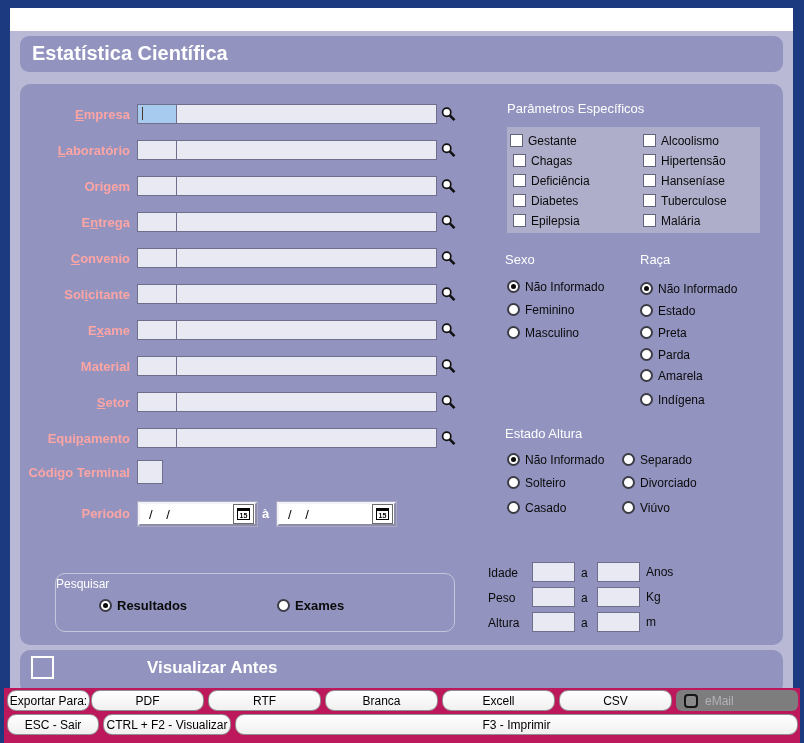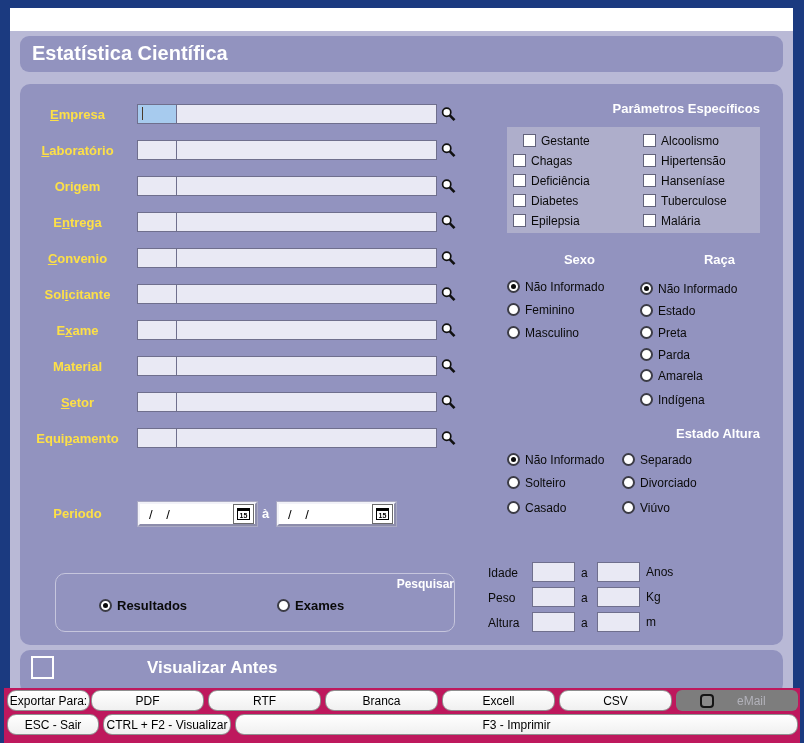--- a/index.html
+++ b/index.html
@@ -7,21 +7,21 @@
        font-family:"Liberation Sans",sans-serif;overflow:hidden;}
   .abs{position:absolute;}
   .topwhite{left:10px;top:8px;width:783px;height:23px;background:#ffffff;}
   .page{left:10px;top:31px;width:783px;height:657px;background:#b9b9d6;}
   .titlebar{left:20px;top:36px;width:763px;height:36px;background:#9293bf;border-radius:9px;}
   .titlebar span{display:block;padding:6px 0 0 12px;font-size:20px;font-weight:bold;color:#fff;}
   .panel{left:20px;top:84px;width:763px;height:561px;background:#9293bf;border-radius:10px;}
   .vbar{left:20px;top:650px;width:763px;height:44px;background:#9293bf;border-radius:10px;}
 
   
-  .flabel{font-size:13px;font-weight:bold;color:#fde047;text-align:center;width:105px;left:25px;top:3px;}
+  .flabel{font-size:13px;font-weight:bold;color:#fca5a5;text-align:right;width:105px;left:25px;top:3px;}
   .flabel u{text-decoration:underline;}
   .tinput{box-sizing:border-box;height:20px;border:1px solid #6f6f8d;background:#e9e9f4;
           font-family:"Liberation Sans",sans-serif;font-size:12px;padding:0 4px;border-radius:0;}
   .tinput.focus{background:#a7cbee;}
   .caret{width:1px;height:13px;background:#4a3a2a;}
   .searchbtn{width:17px;height:17px;cursor:pointer;}
 
   
   .datebox{box-sizing:border-box;width:119px;height:24px;background:#ffffff;
            border:2px solid;border-color:#f2f2f8 #8d8dab #8d8dab #f2f2f8;
@@ -36,21 +36,21 @@
 
   
   .opt{display:flex;align-items:center;gap:5px;height:15px;cursor:default;}
   .olabel{font-size:12px;color:#0a0a0a;white-space:nowrap;}
   .radio{box-sizing:border-box;width:13px;height:13px;border-radius:50%;background:#fff;
          border:2px solid #3c3c46;position:relative;flex:0 0 13px;}
   .radio.on::after{content:"";position:absolute;left:2px;top:2px;width:5px;height:5px;
                    border-radius:50%;background:#0a0a0a;}
   .cb{box-sizing:border-box;width:13px;height:13px;background:#fff;border:1px solid #62627a;flex:0 0 13px;}
 
-  .gtitle{font-size:13px;font-weight:bold;color:#fff;text-align:right;}
+  .gtitle{font-size:13px;font-weight:normal;color:#fff;text-align:left;}
   .cbpanel{left:507px;top:127px;width:253px;height:106px;background:#aeaecb;}
 
   
   .rlabel{font-size:12px;color:#0a0a0a;}
   .rinput{box-sizing:border-box;width:43px;height:20px;border:1px solid #6f6f8d;background:#e9e9f4;
           font-family:"Liberation Sans",sans-serif;font-size:12px;padding:0 3px;}
   .runit{font-size:12px;color:#0a0a0a;}
 
   
   .groupbox{left:55px;top:573px;width:398px;height:57px;border:1px solid #c6c6dd;border-radius:10px;}
@@ -60,21 +60,21 @@
   .vcheck{box-sizing:border-box;width:23px;height:23px;border:2px solid #fff;background:transparent;cursor:pointer;}
   .vtext{font-size:17px;font-weight:bold;color:#fff;}
 
   
   .toolbar{left:4px;top:688px;width:796px;height:65px;background:#be185d;}
   .tbtn{box-sizing:border-box;position:absolute;height:21px;background:linear-gradient(#ffffff,#f0f0f0);
         border:1px solid #8f8f8f;border-radius:9px;font-size:12px;color:#000;
         display:flex;align-items:center;justify-content:center;cursor:pointer;
         font-family:"Liberation Sans",sans-serif;}
   .emailblk{box-sizing:border-box;position:absolute;height:21px;background:#7d7d7d;border-radius:6px;
-            display:flex;align-items:center;padding-left:24px;gap:23px;}
+            display:flex;align-items:center;padding-left:8px;gap:7px;}
   .emailcb{box-sizing:border-box;width:14px;height:14px;border:2px solid #151515;border-radius:4px;background:#8a8a8a;}
   .emaillbl{font-size:12px;color:#b2b2ba;}
 </style>
 </head>
 <body>
 
 <div class="win">
   <div class="abs topwhite"></div>
   <div class="abs page"></div>
 
@@ -198,41 +198,45 @@
     <input class="abs tinput" style="left: 137px; top: 0px; width: 40px;">
     <input class="abs tinput" style="left: 176px; top: 0px; width: 261px;">
     <span class="abs searchbtn" style="left:440px;top:2px">
       <svg width="17" height="17" viewBox="0 0 17 17">
           <circle cx="6.7" cy="6.2" r="4.1" fill="#fff" stroke="#111" stroke-width="1.7"></circle>
           <line x1="9.8" y1="9.4" x2="14.5" y2="14.2" stroke="#111" stroke-width="2.6"></line>
         </svg>
     </span>
   </div>
 
+  <div class="abs" style="left:0;top:460px;width:804px;height:26px">
+    <label class="abs flabel" style="top:5px">Código Terminal</label>
+    <input class="abs tinput" style="left: 137px; top: 0px; width: 26px; height: 24px;">
+  </div>
 
   <div class="abs" style="left:0;top:502px;width:804px;height:26px">
     <label class="abs flabel" style="top:4px">Periodo</label>
     <div class="abs datebox" style="left:138px;top:0">
       <input class="dateinput" value="/ /" style="">
       <span class="calbtn">
         <span class="calicon">15</span>
       </span>
     </div>
     <span class="abs" style="left:262px;top:4px;font-size:13px;font-weight:bold;color:#fff">à</span>
     <div class="abs datebox" style="left:277px;top:0">
       <input class="dateinput" value="/ /" style="">
       <span class="calbtn">
         <span class="calicon">15</span>
       </span>
     </div>
   </div>
 
   <div class="abs gtitle" style="left:507px;top:101px;width:253px">Parâmetros Específicos</div>
   <div class="abs cbpanel">
-    <div class="opt abs" style="left:16px;top:6px">
+    <div class="opt abs" style="left:3px;top:6px">
         <span class="cb"></span>
         <span class="olabel">Gestante</span>
       </div>
     <div class="opt abs" style="left:6px;top:26px">
         <span class="cb"></span>
         <span class="olabel">Chagas</span>
       </div>
     <div class="opt abs" style="left:6px;top:46px">
         <span class="cb"></span>
         <span class="olabel">Deficiência</span>

